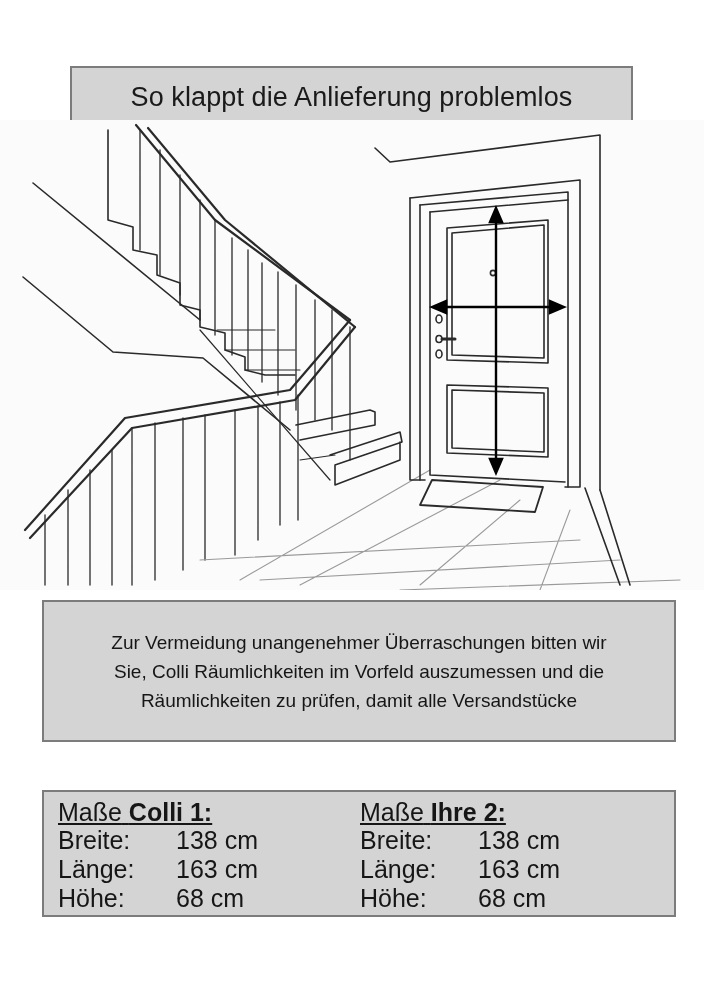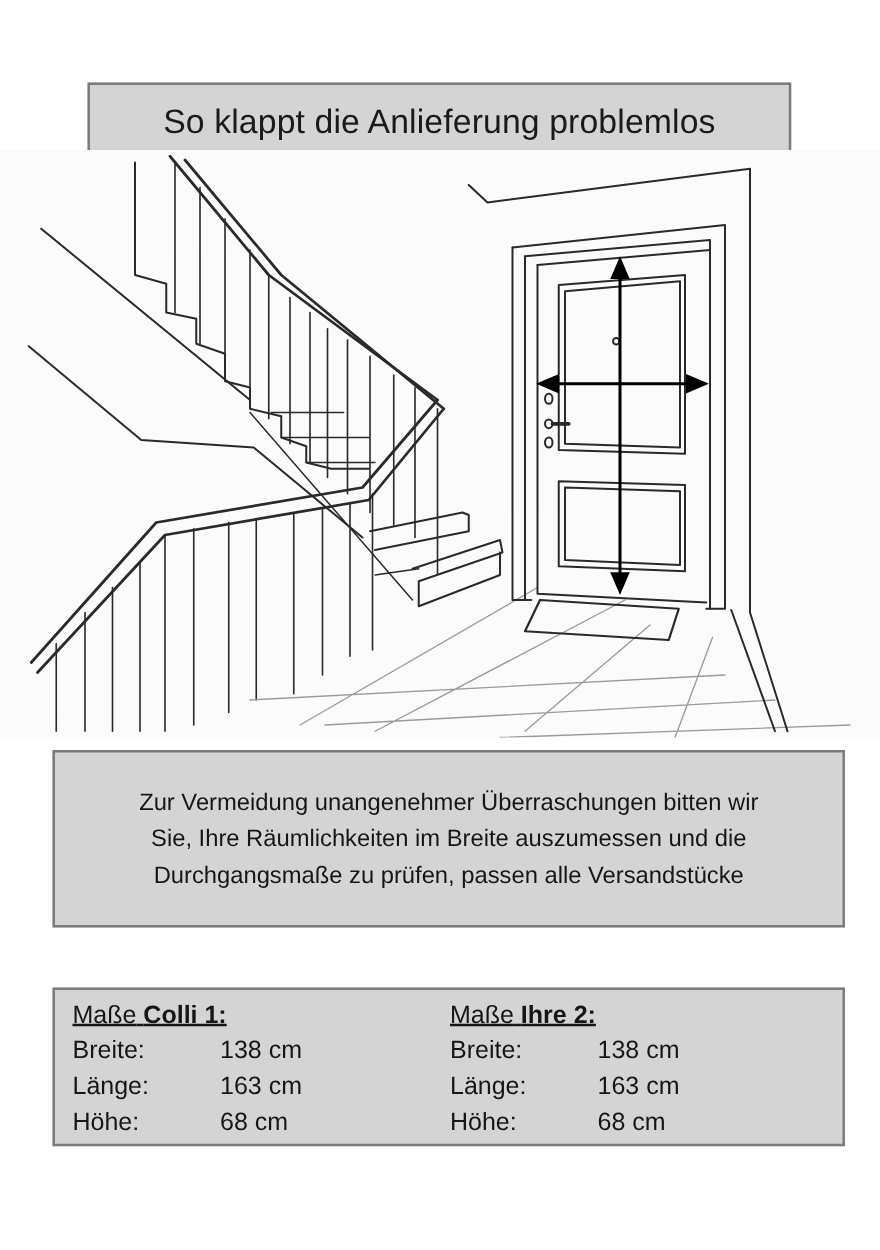--- a/index.html
+++ b/index.html
@@ -25,21 +25,21 @@
       display: flex; align-items: center; justify-content: center;
       text-align: center; font-size: 19px; line-height: 29px; color: #161616;
       padding: 16px 14px;
     }
     .notice-box p { margin: 0; }
     .dims-box {
       position: absolute; left: 42px; top: 790px; width: 634px; height: 127px;
       background: #d4d4d4; border: 2px solid #7c7c7c; box-sizing: border-box;
       display: flex; padding: 6px 0 0 14px;
     }
-    .colli { width: 302px; font-size: 20px; color: #161616; }
+    .colli { width: 302px; font-size: 25px; color: #161616; }
     .colli-heading { text-decoration: underline; line-height: 28px; height: 28px; }
     .colli-heading b { font-weight: bold; }
     .dim-row { display: flex; line-height: 29px; height: 29px; }
     .dim-label { width: 118px; }
     .dim-value { }
   </style>
 </head>
 <body>
 
 <div class="title-box">
@@ -106,22 +106,22 @@
       <line x1="440" y1="187" x2="556" y2="187"></line>
       <polygon points="432,187 446,181 446,193"></polygon>
       <polygon points="564,187 550,181 550,193"></polygon>
     </g>
   </svg>
 </div>
 
 <div class="notice-box">
   <p>
     <span>Zur Vermeidung unangenehmer Überraschungen bitten wir</span><br>
-    <span>Sie, Ihre Räumlichkeiten im Breite auszumessen und die</span><br>
-    <span>Durchgangsmaße zu prüfen, passen alle Versandstücke</span><br>
+    <span>Sie, Colli Räumlichkeiten im Vorfeld auszumessen und die</span><br>
+    <span>Räumlichkeiten zu prüfen, damit alle Versandstücke</span><br>
   </p>
 </div>
 
 <div class="dims-box">
   <div class="colli">
     <div class="colli-heading">
       <span>Maße</span> <b>Colli 1:</b>
     </div>
     <div class="dim-row">
       <span class="dim-label">Breite:</span>

